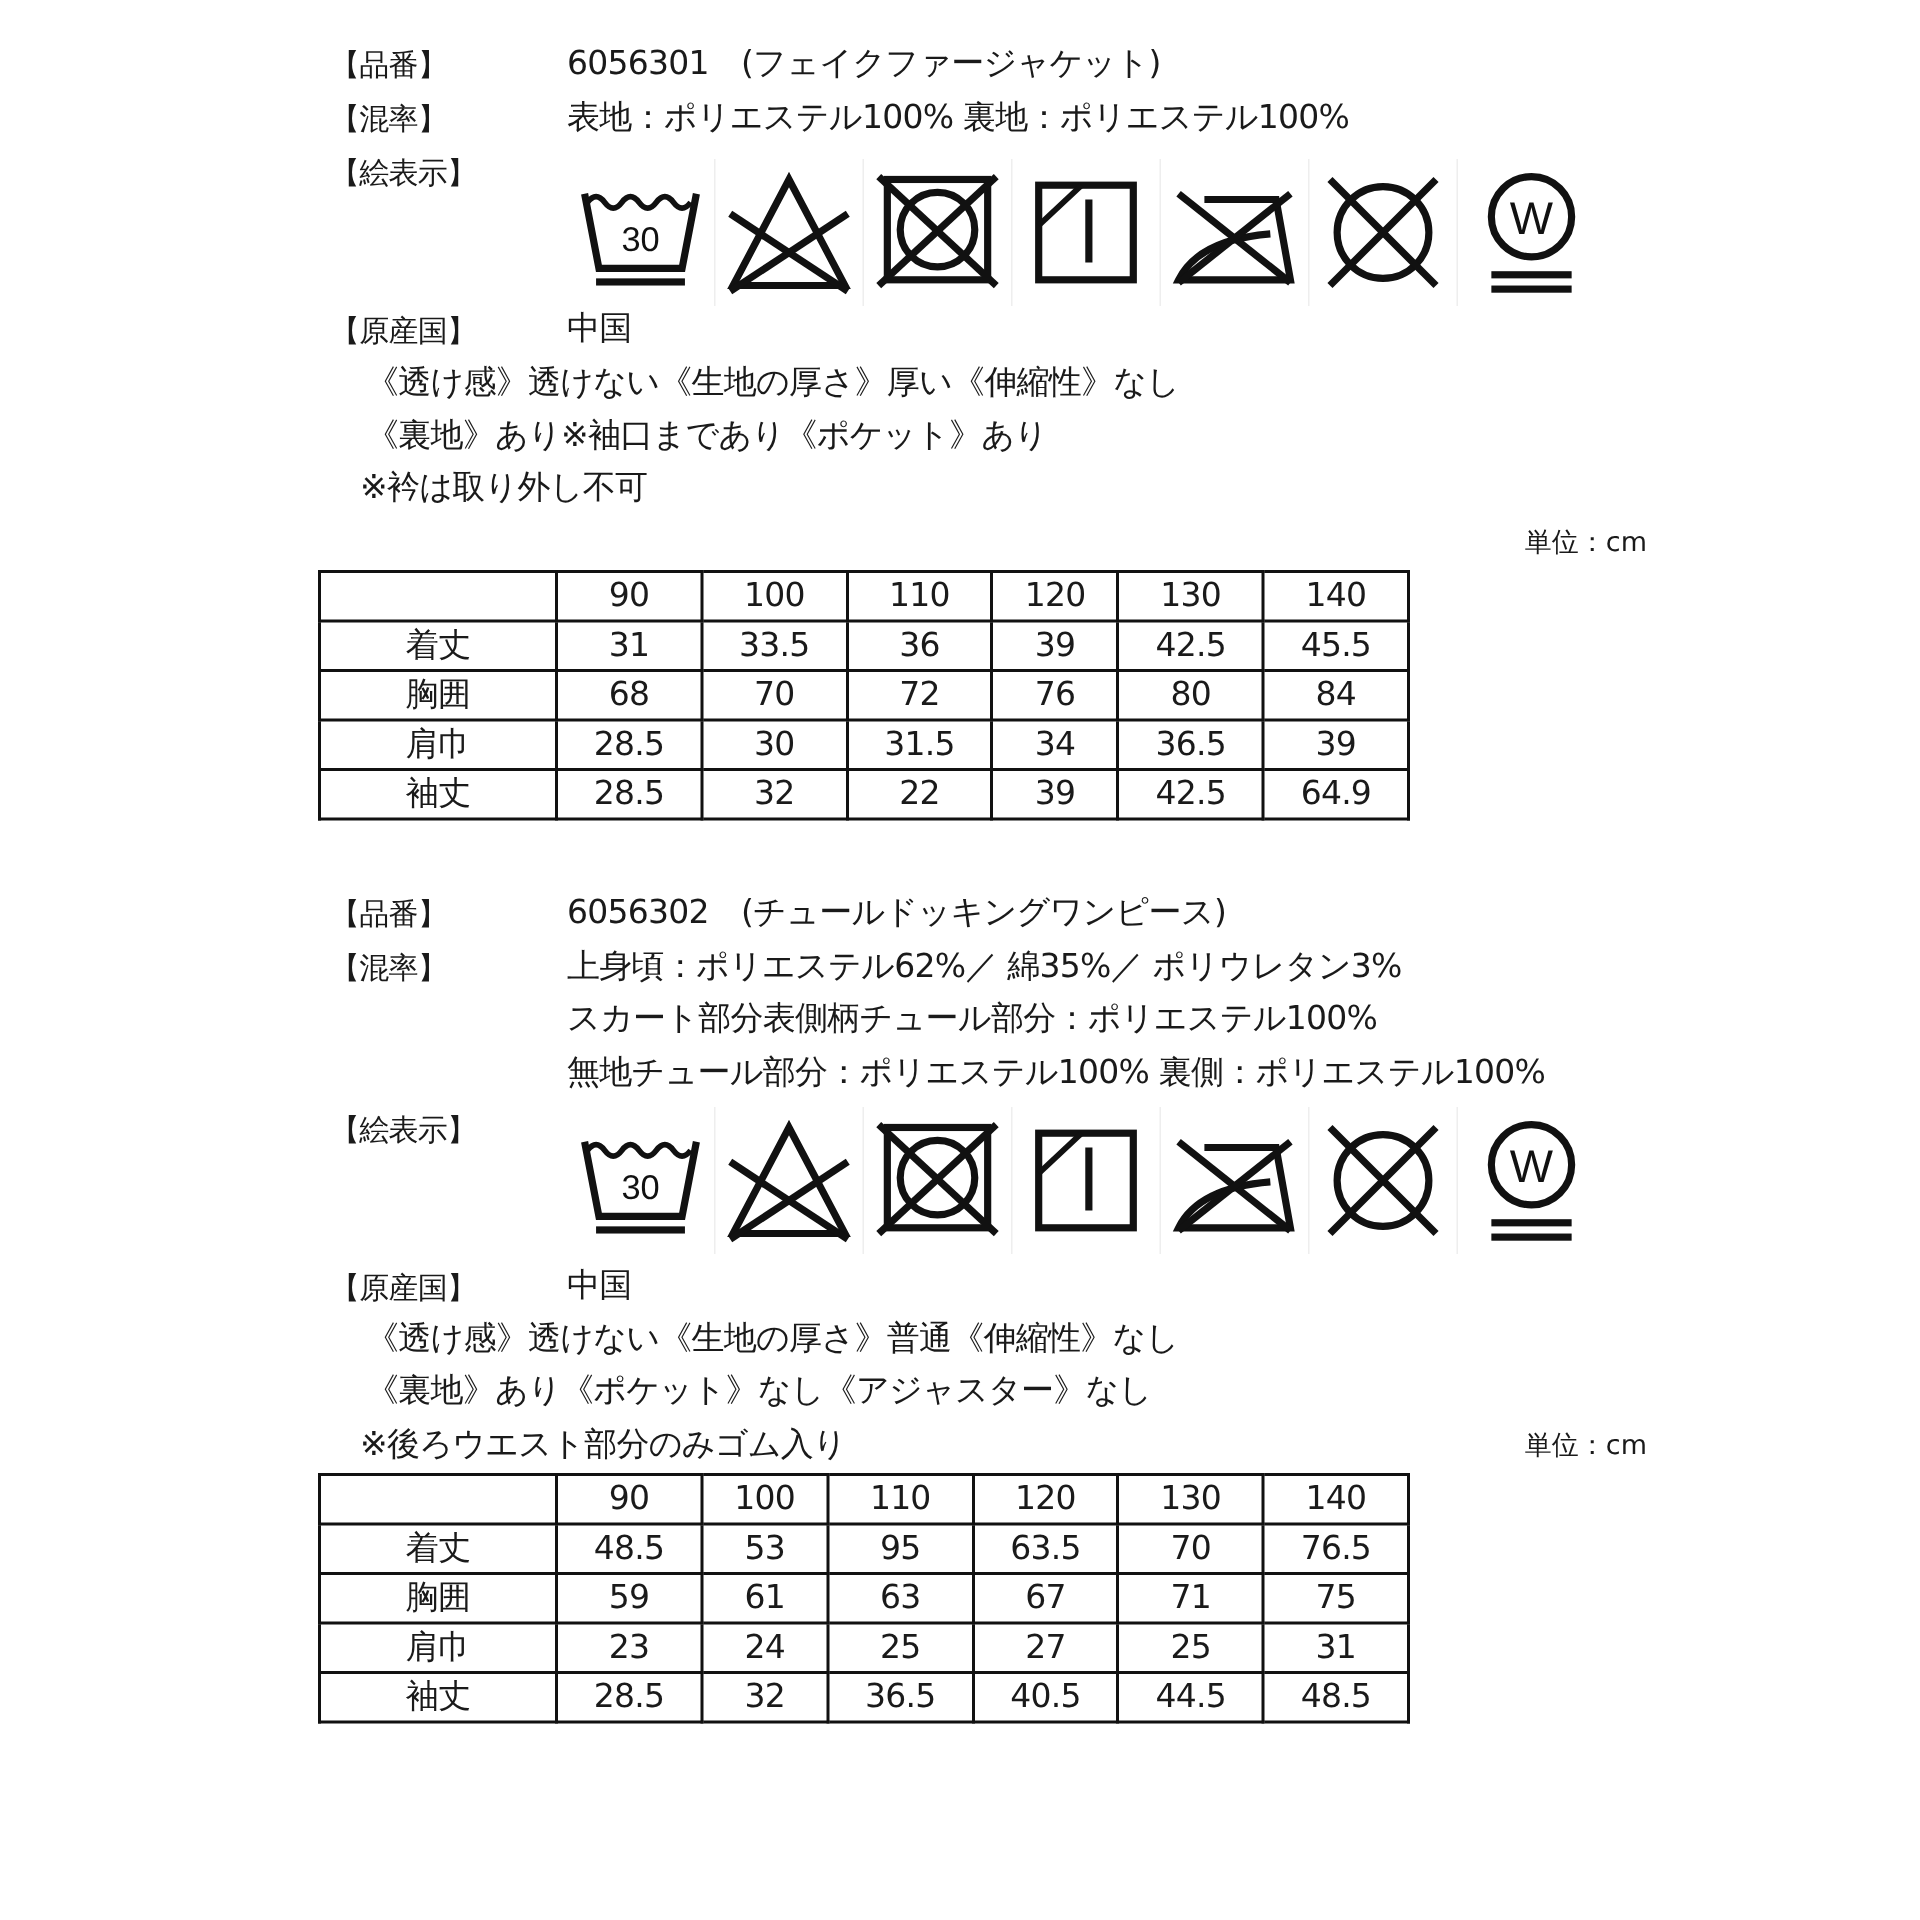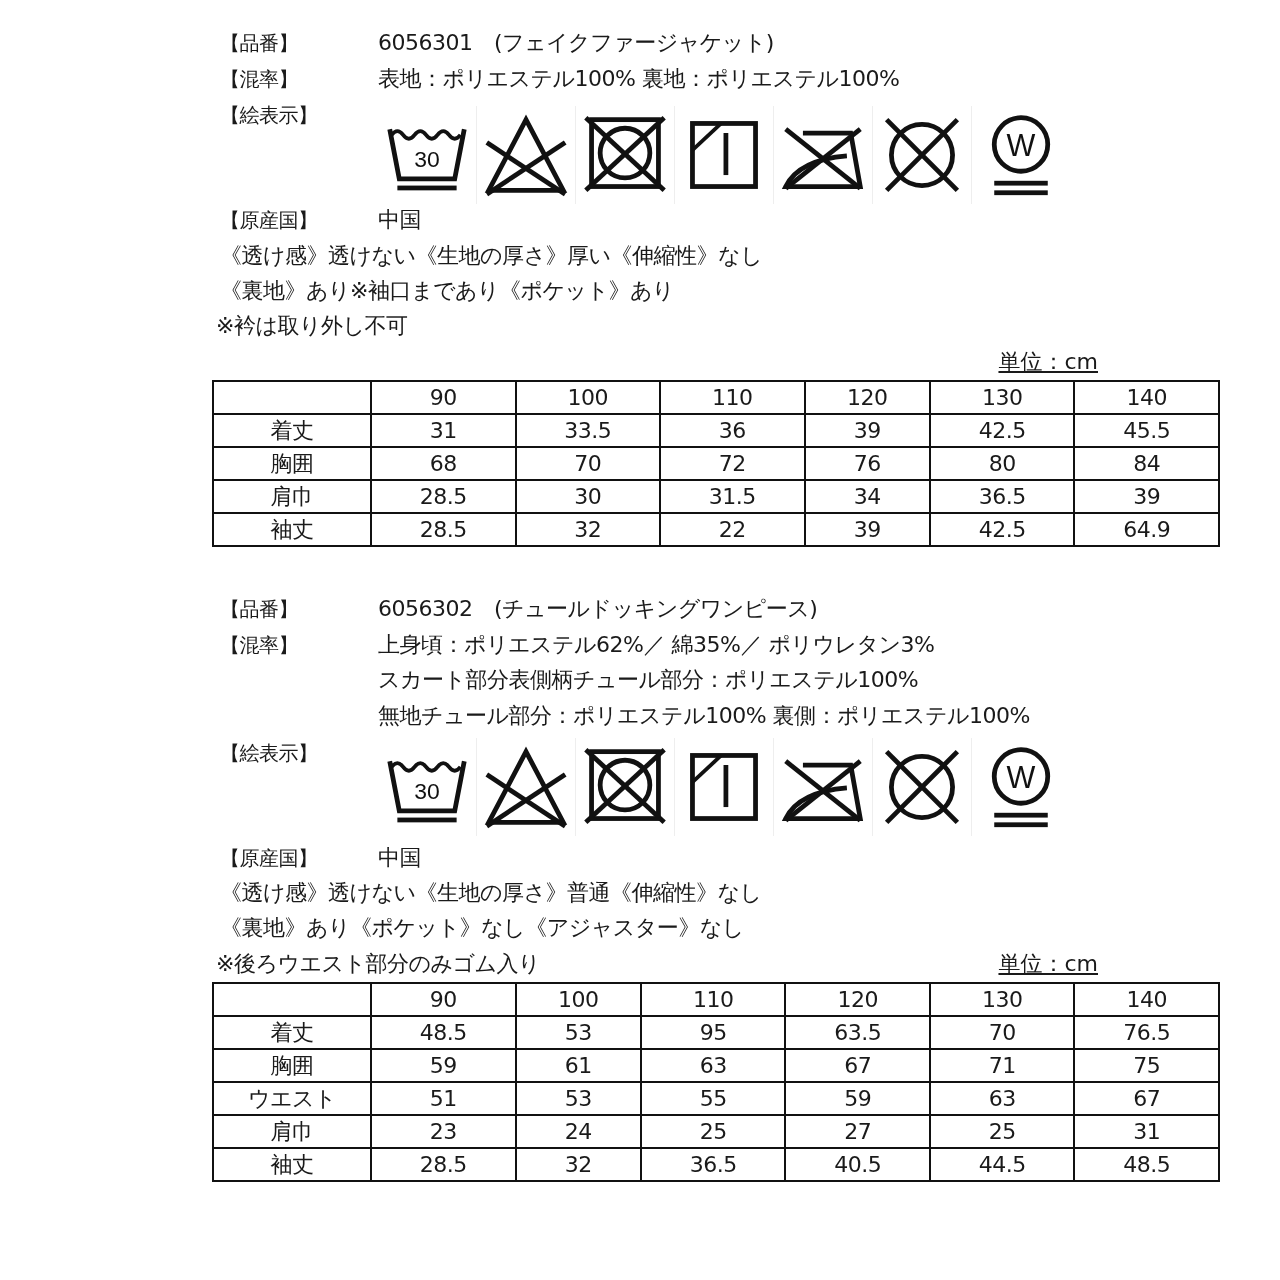--- a/index.html
+++ b/index.html
@@ -1,27 +1,27 @@
 <!DOCTYPE html>
 <html><head>
 <meta charset="utf-8">
 <style>
   html, body { margin:0; padding:0; background:#ffffff; }
   body { width:1280px; height:1280px; position:relative; overflow:hidden;
          font-family:"DejaVu Sans", "Liberation Sans", sans-serif; color:#1a1a1a; }
-  .line { position:absolute; font-size:22px; line-height:30px; white-space:nowrap; letter-spacing:-0.5px; }
+  .line { position:absolute; font-size:22px; line-height:30px; white-space:nowrap; letter-spacing:-0.5px;margin-left:24px; }
   .label { position:absolute; left:220px; font-size:20px; line-height:30px; white-space:nowrap; letter-spacing:-0.5px; }
   .val { position:absolute; left:378px; font-size:22px; line-height:30px; white-space:nowrap; letter-spacing:-0.5px; }
-  .unit { position:absolute; right:182px; font-size:22px; line-height:30px; white-space:nowrap;text-decoration:underline; }
+  .unit { position:absolute; right:182px; font-size:18px; line-height:30px; white-space:nowrap; }
   .icons { position:absolute; left:378px; display:flex; }
   .icon { width:98px; height:98px; display:flex; align-items:center; justify-content:center;
           border-right:1px solid #eeeeee; }
   .icon:last-child { border-right:none; }
   .icon svg { width:86px; height:86px; }
-  table.size { position:absolute; left:212px; width:1008px; border-collapse:collapse;
+  table.size { position:absolute; left:212px; width:728px; border-collapse:collapse;
                font-size:22px; letter-spacing:-0.5px; }
   table.size td { border:2px solid #111; text-align:center; height:31px; padding:0; line-height:31px; }
   table.size td:first-child { width:156px; }
 </style>
 </head>
 <body>
 
 <svg width="0" height="0" style="position:absolute">
   <defs>
     <symbol id="sym-wash30" viewBox="0 0 90 90">
@@ -251,29 +251,20 @@
     <tr>
       <td>胸囲</td>
       <td>59</td>
       <td>61</td>
       <td>63</td>
       <td>67</td>
       <td>71</td>
       <td>75</td>
     </tr>
     <tr>
-      <td>ウエスト</td>
-      <td>51</td>
-      <td>53</td>
-      <td>55</td>
-      <td>59</td>
-      <td>63</td>
-      <td>67</td>
-    </tr>
-    <tr>
       <td>肩巾</td>
       <td>23</td>
       <td>24</td>
       <td>25</td>
       <td>27</td>
       <td>25</td>
       <td>31</td>
     </tr>
     <tr>
       <td>袖丈</td>

